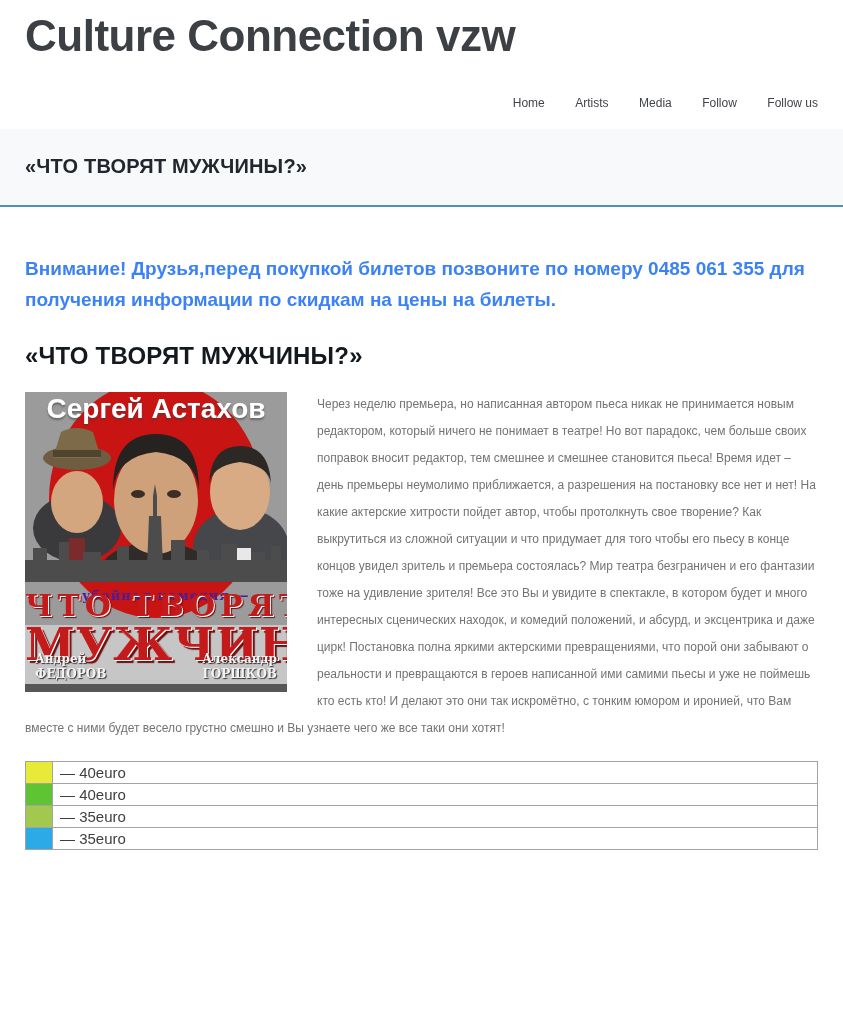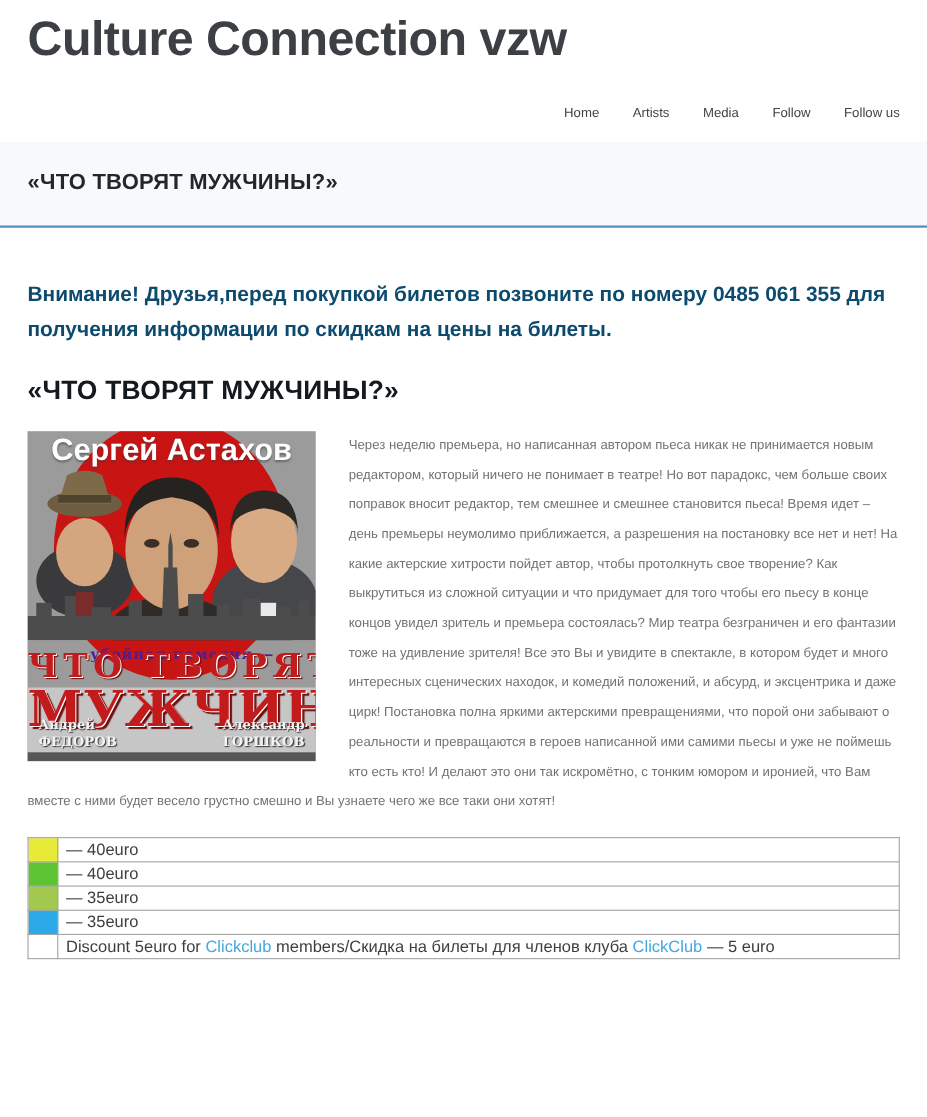--- a/index.html
+++ b/index.html
@@ -45,21 +45,21 @@
     font-weight: 700;
     color: #22272d;
     letter-spacing: 0.2px;
   }
   
   .content { padding: 0 25px; }
   .notice {
     margin-top: 47px;
     font-size: 19px;
     font-weight: 700;
-    color: #0c4a6e;
+    color: #3b82f6;
     line-height: 1.62;
   }
   .content-heading {
     margin-top: 27px;
     font-size: 24px;
     font-weight: 700;
     color: #14191f;
     letter-spacing: 0.2px;
   }
   .show-block { margin-top: 21px; }
@@ -287,22 +287,16 @@
         <td>— 40euro</td>
       </tr>
       <tr>
         <td class="swatch" style="background-color: rgb(162, 200, 79);"></td>
         <td>— 35euro</td>
       </tr>
       <tr>
         <td class="swatch" style="background-color: rgb(44, 170, 232);"></td>
         <td>— 35euro</td>
       </tr>
-      <tr>
-        <td class="swatch"></td>
-        <td>
-          <span>Discount 5euro for </span><a href="#">Clickclub</a><span> members/Скидка на билеты для членов клуба </span><a href="#">ClickClub</a><span> — 5 euro</span>
-        </td>
-      </tr>
     </tbody>
   </table>
 
 </main>
 
 </body></html>

